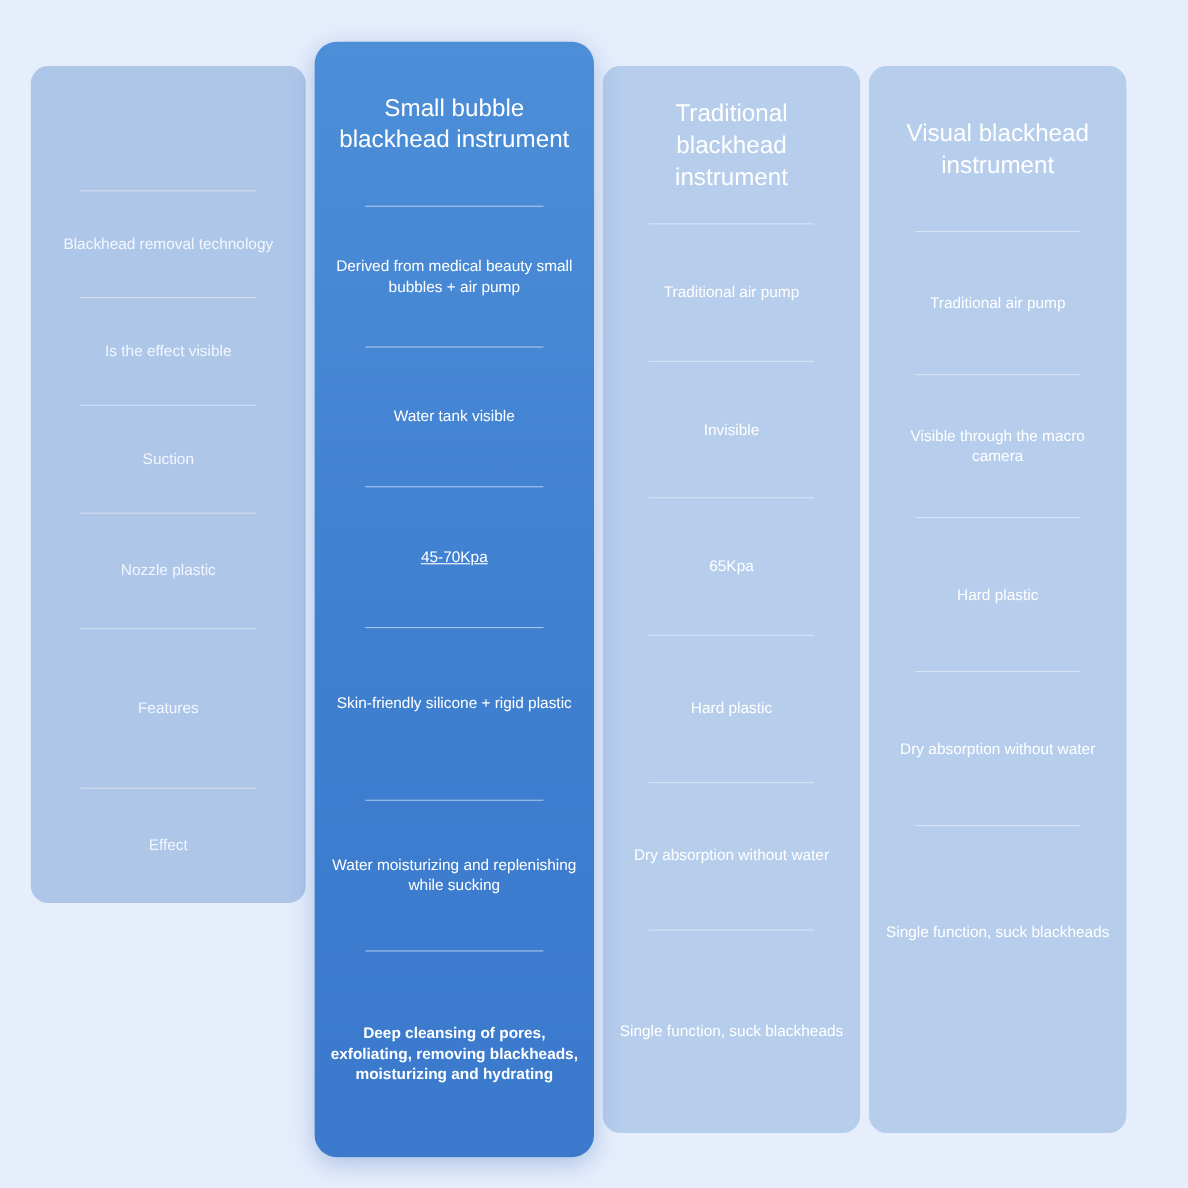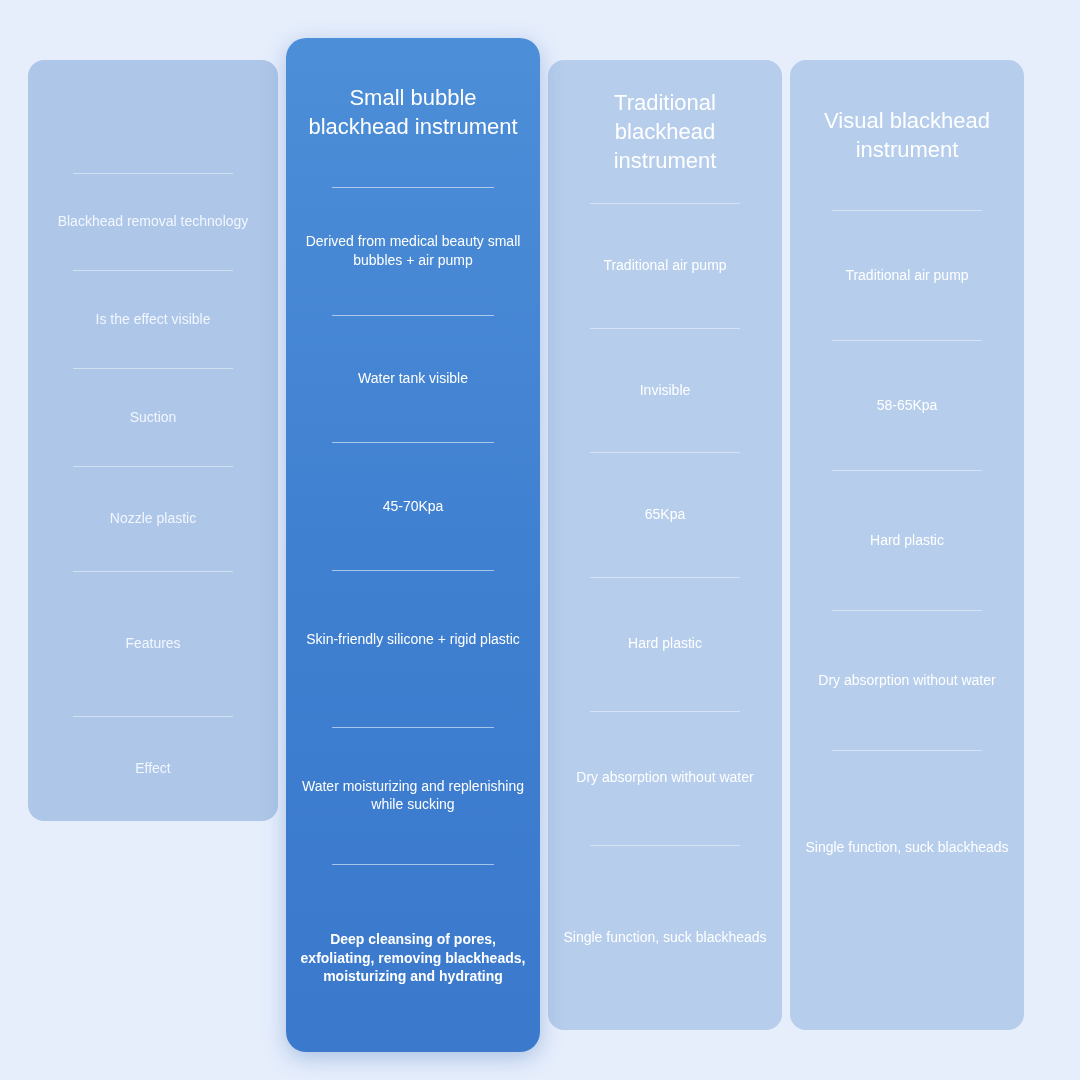--- a/index.html
+++ b/index.html
@@ -97,21 +97,21 @@
   .r2 { height: 130px; }
   .r3 { height: 130px; }
   .r4 { height: 140px; }
   .r5 { height: 140px; }
   .r6 { height: 194px; }
 
   
   .col-highlight .r0 { height: 158px; }
   .col-highlight .r1 { height: 136px; }
   .col-highlight .r2 { height: 136px; }
-  .col-highlight .r3 { height: 136px; }
+  .col-highlight .r3 { height: 136px; text-decoration: underline; }
   .col-highlight .r4 { height: 146px; }
   .col-highlight .r5 { height: 146px; margin-top: 19px; }
   .col-highlight .r6 { height: 200px; font-weight: bold; }
 
   .head {
     font-size: 22px;
   }
   .col-label .cell {
     color: #f2f7ff;
   }
@@ -156,20 +156,20 @@
       <div class="cell r2">Invisible</div>
       <div class="cell r3">65Kpa</div>
       <div class="cell r4">Hard plastic</div>
       <div class="cell r5">Dry absorption without water</div>
       <div class="cell r6">Single function, suck blackheads</div>
     </div>
 
     <div class="col col-plain col-gap">
       <div class="cell head r0">Visual blackhead instrument</div>
       <div class="cell r1">Traditional air pump</div>
-      <div class="cell r3">58-65Kpa</div>
+      <div class="cell r2">Visible through the macro camera</div>
       <div class="cell r4">Hard plastic</div>
       <div class="cell r5">Dry absorption without water</div>
       <div class="cell r6">Single function, suck blackheads</div>
     </div>
 
   </div>
 </div>
 
 </body></html>

